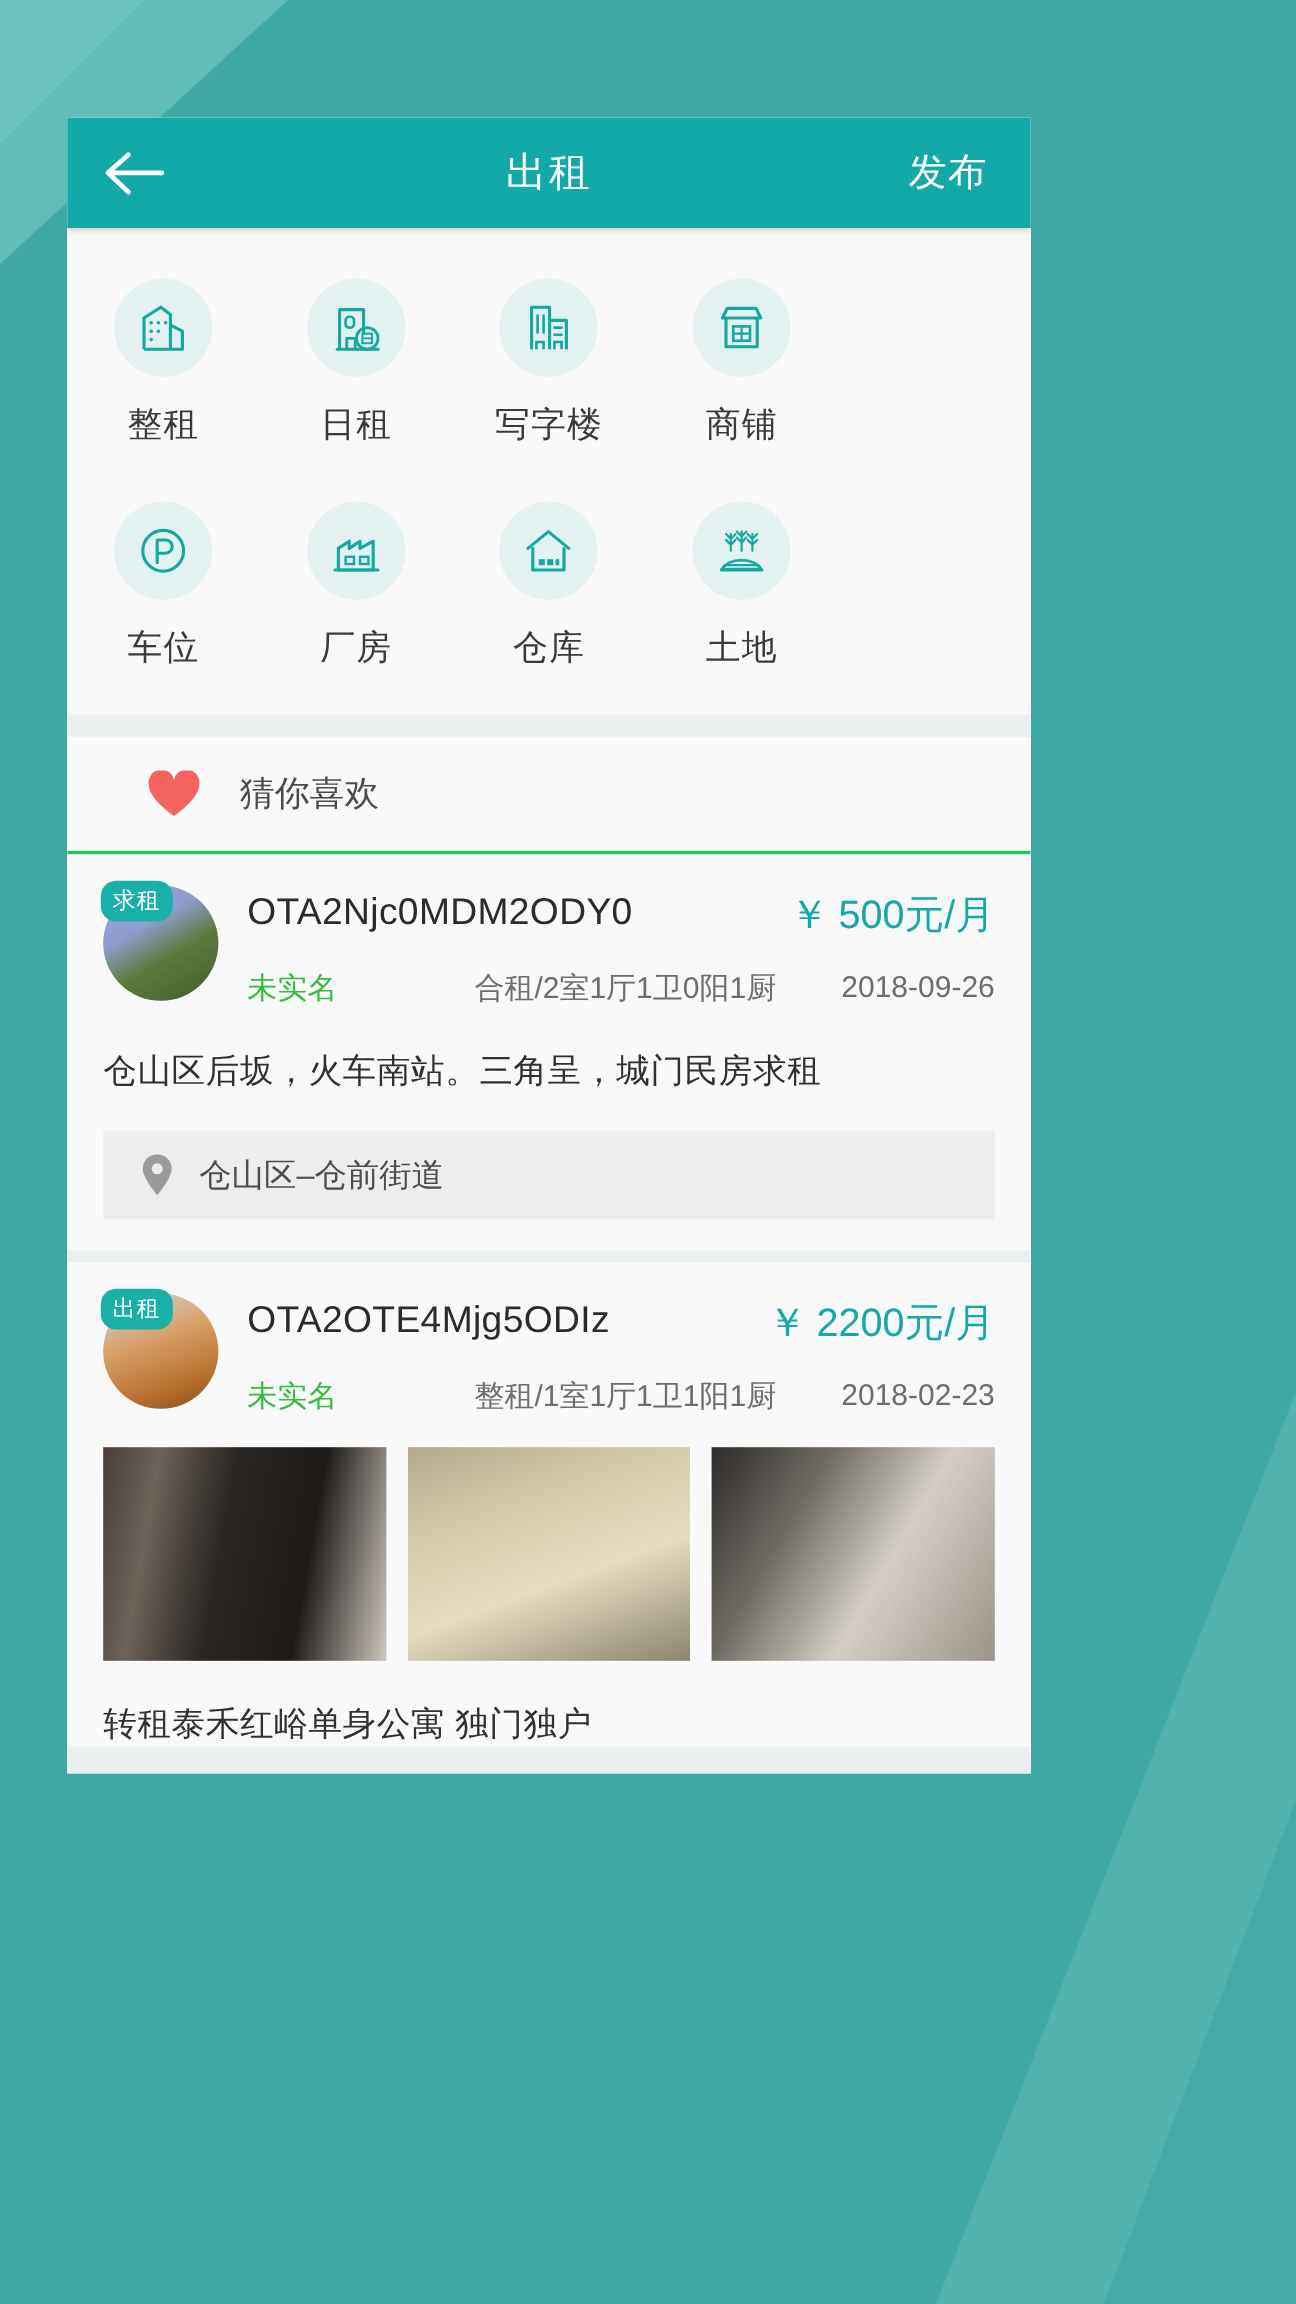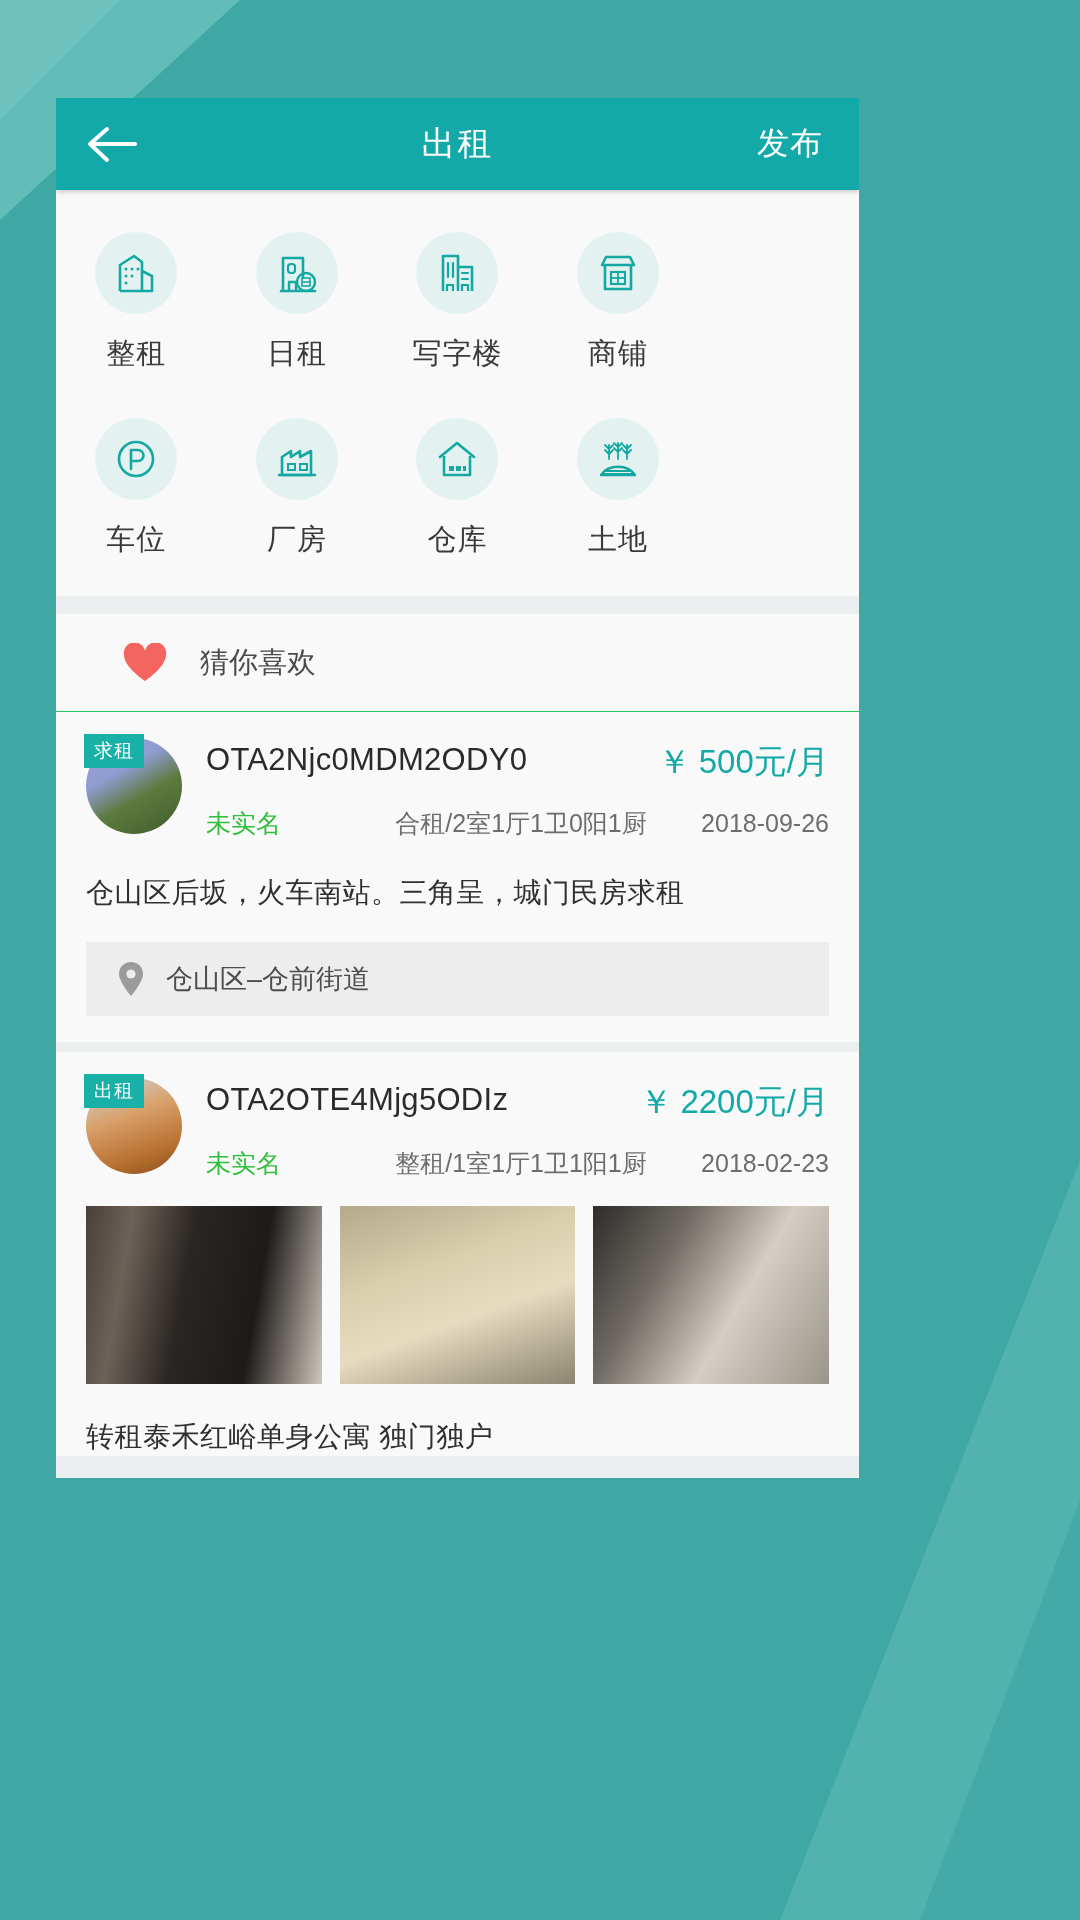--- a/index.html
+++ b/index.html
@@ -95,21 +95,21 @@
   }
 
   .gap-strip { height:18px; background:#eceff0; }
 
   
   .rec-head {
     background:#f9f9f9;
     height:98px;
     display:flex; align-items:center;
     padding-left:66px;
-    border-bottom:1px solid #22c55e;
+    border-bottom:3px solid #22c55e;
   }
   .heart { width:46px; height:40px; position:relative; }
   .heart svg { display:block; }
   .rec-title { margin-left:32px; font-size:29px; color:#4a4a4a; }
 
   
   .card {
     background:#f9f9f9;
     padding:26px 30px 0 30px;
     border-bottom:10px solid #eceff0;
@@ -119,21 +119,21 @@
   .avatar {
     width:96px; height:96px; border-radius:50%;
     overflow:hidden; position:relative;
   }
   .av-a { background:linear-gradient(150deg,#9fa4d8 0%,#8e9ccf 35%,#5d7a3e 60%,#3e5c2a 100%); }
   .av-b { background:linear-gradient(160deg,#cfd6dd 0%,#d8a06a 40%,#b8702f 75%,#8a4f1e 100%); }
   .badge {
     position:absolute; left:-2px; top:-4px;
     background:#19b0a8; color:#fff;
     font-size:19px; padding:4px 10px;
-    border-radius:0; letter-spacing:1px;
+    border-radius:13px; letter-spacing:1px;
     z-index:2;
   }
   .card-info { flex:1 1 auto; padding-left:24px; min-width:0; }
   .info-line1 { display:flex; align-items:flex-start; }
   .listing-title {
     font-size:31px; color:#2b2b2b; letter-spacing:.3px;
     flex:1 1 auto; padding-top:4px;
   }
   .price {
     font-size:33px; color:#13a9a9; white-space:nowrap; padding-top:2px;

